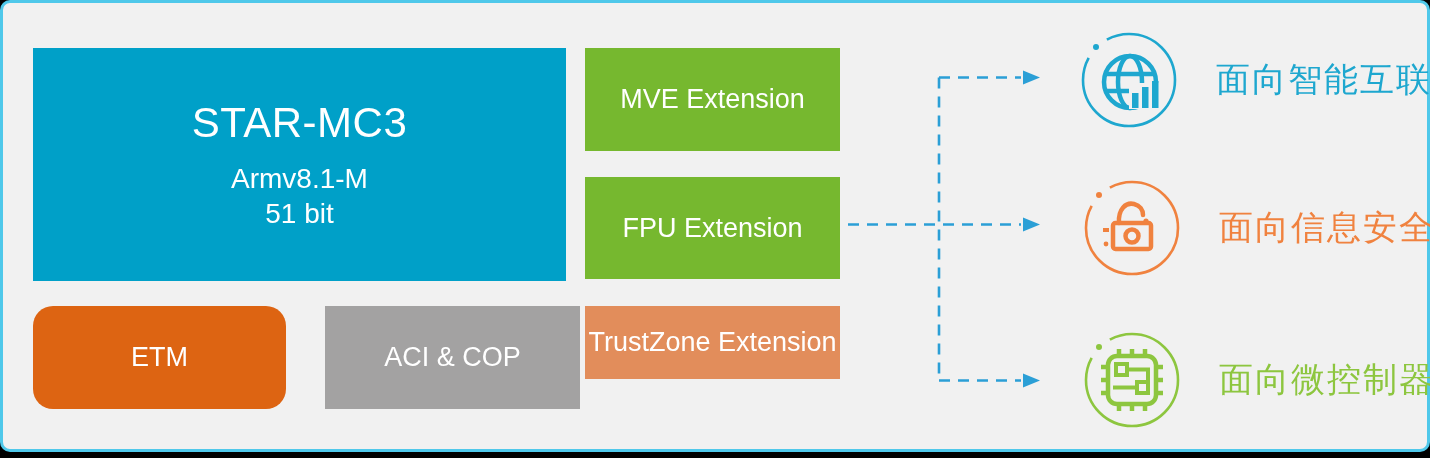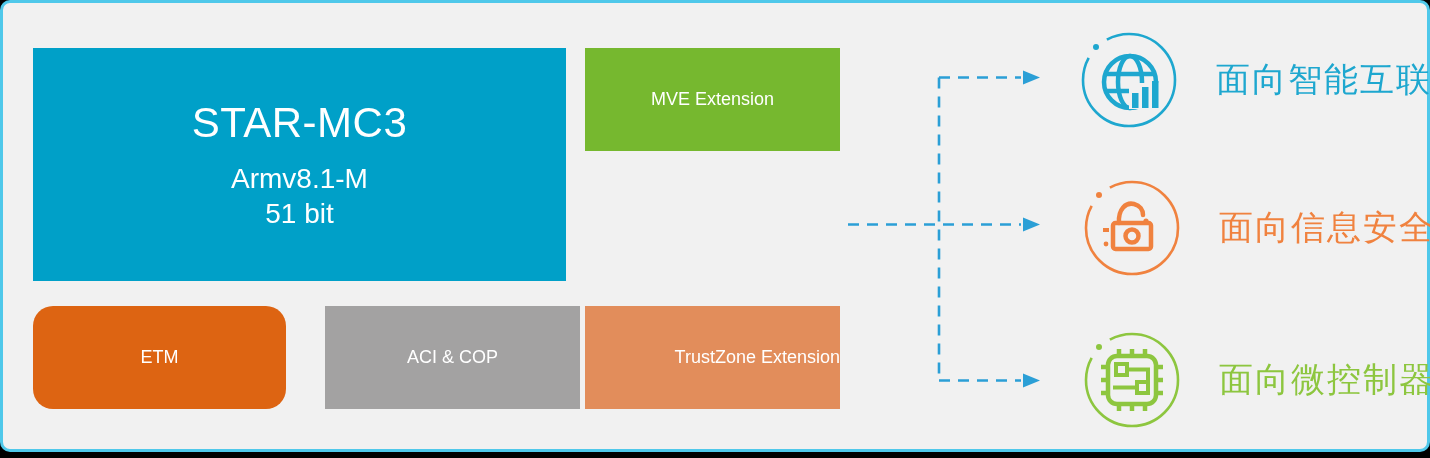--- a/index.html
+++ b/index.html
@@ -4,29 +4,29 @@
 <style>
   * { margin:0; padding:0; box-sizing:border-box; }
   html,body { width:1430px; height:458px; background:#000; overflow:hidden;
               font-family:"Liberation Sans", sans-serif; }
   .stage { position:relative; width:1430px; height:458px; background:#000; }
   .slide { position:absolute; left:0; top:0; width:1430px; height:452px;
            background:#f1f1f1; border:3px solid #4fc8ea; border-radius:10px; }
 
   .block { position:absolute; display:flex; flex-direction:column;
            align-items:center; justify-content:center; color:#fff; text-align:center; }
-  .block .lbl { font-size:18px; }
+  .block .lbl { font-size:27px; }
 
   .core-block   { left:30px;  top:45px;  width:533px; height:233px; background:#00a0c8; }
   .core-title   { font-size:42px; margin-bottom:14px; letter-spacing:0.5px;text-align:center; }
   .core-sub     { font-size:28px; line-height:1.25; }
 
   .mve-block    { left:582px; top:45px;  width:255px; height:103px; background:#76b82f; }
   .fpu-block    { left:582px; top:174px; width:255px; height:102px; background:#76b82f; }
-  .tz-block     { left:582px; top:303px; width:255px; height:103px; background:#e28d5b;align-items:flex-end; }
+  .tz-block     { left:582px; top:303px; width:255px; height:73px; background:#e28d5b; }
   .etm-block    { left:30px;  top:303px; width:253px; height:103px; background:#dd6412;border-radius:20px; }
   .aci-block    { left:322px; top:303px; width:255px; height:103px; background:#a3a2a2;justify-content:center; }
 
   .arrows { position:absolute; left:0; top:0; width:1430px; height:458px; pointer-events:none; }
 
   .target-row { position:absolute; display:flex; align-items:center; height:110px; }
   .target-row .t-label { font-size:34px; letter-spacing:2px; margin-left:32px; white-space:nowrap; }
   .row-connect { left:1071px; top:22px;  color:#1ea7cf; }
   .row-secure  { left:1074px; top:170px; color:#f0823f; }
   .row-mcu     { left:1074px; top:322px; color:#8dc63f; }
@@ -53,20 +53,23 @@
     </svg>
 
     <div class="block core-block">
       <div class="core-title">STAR-MC3</div>
       <div class="core-sub">Armv8.1-M</div>
       <div class="core-sub">51 bit</div>
     </div>
 
     <div class="block mve-block">
       <div class="lbl">MVE Extension</div>
+    </div>
+    <div class="block fpu-block">
+      <div class="lbl">FPU Extension</div>
     </div>
     <div class="block tz-block">
       <div class="lbl">TrustZone Extension</div>
     </div>
 
     <div class="block etm-block">
       <div class="lbl">ETM</div>
     </div>
     <div class="block aci-block">
       <div class="lbl">ACI &amp; COP</div>

